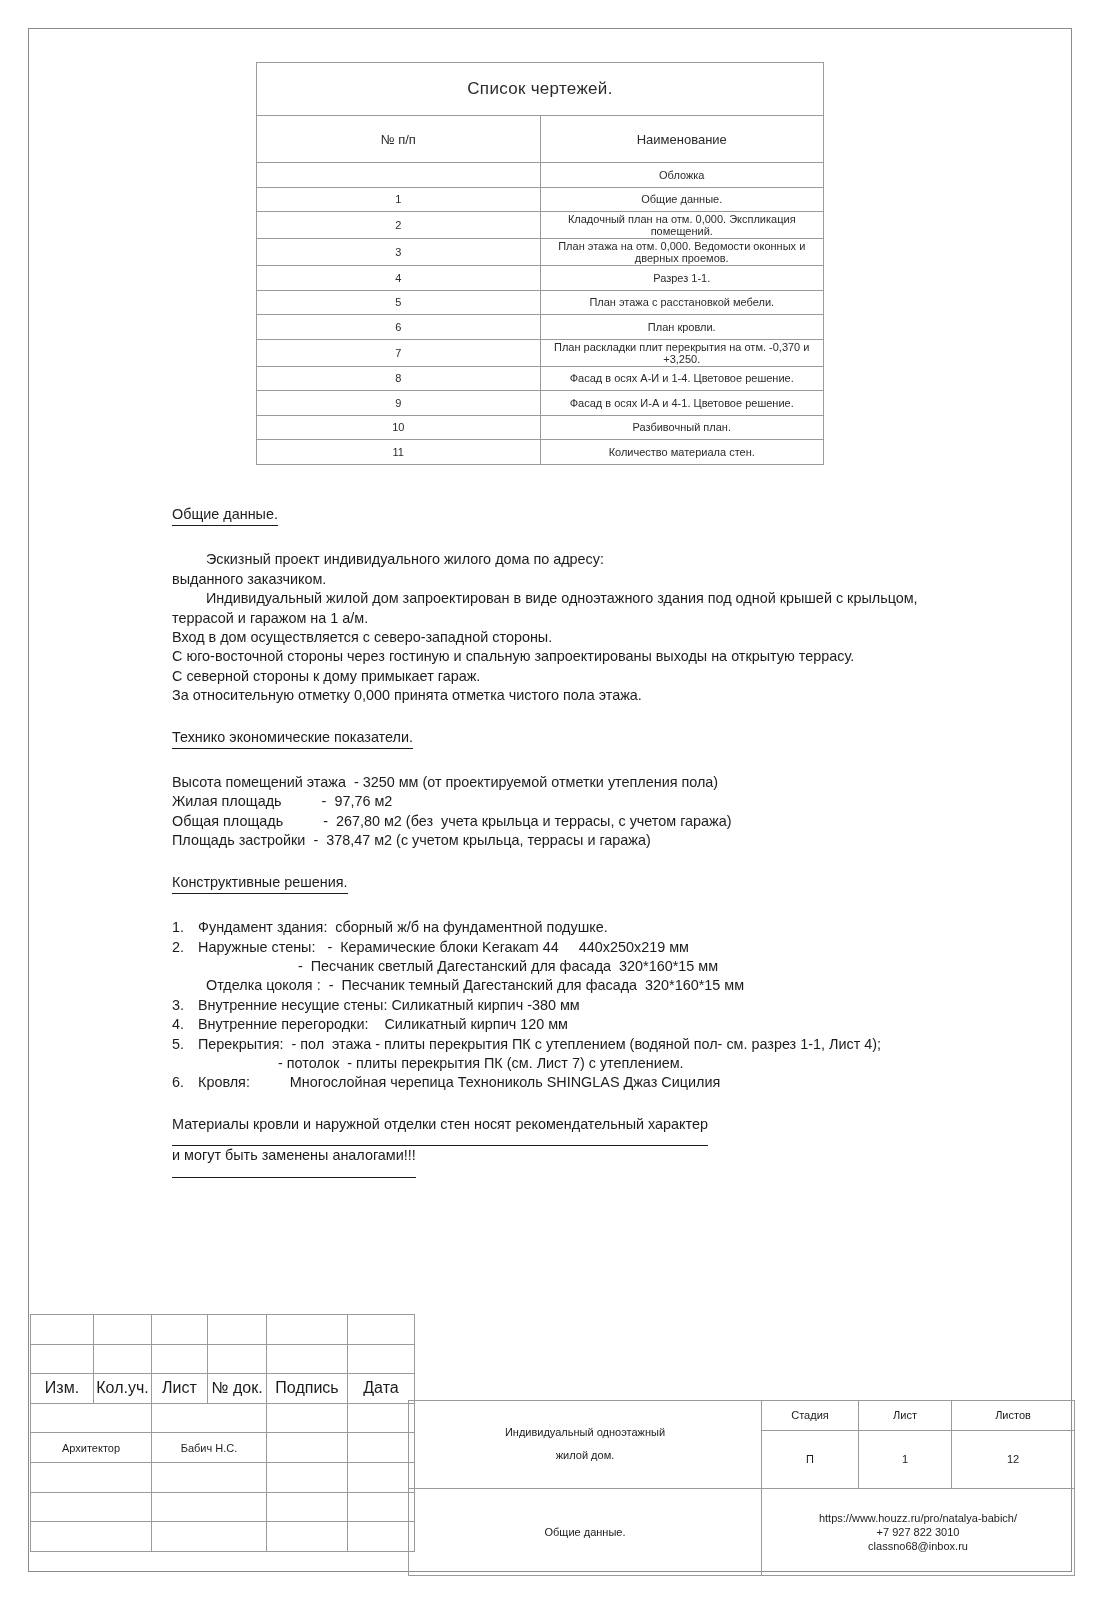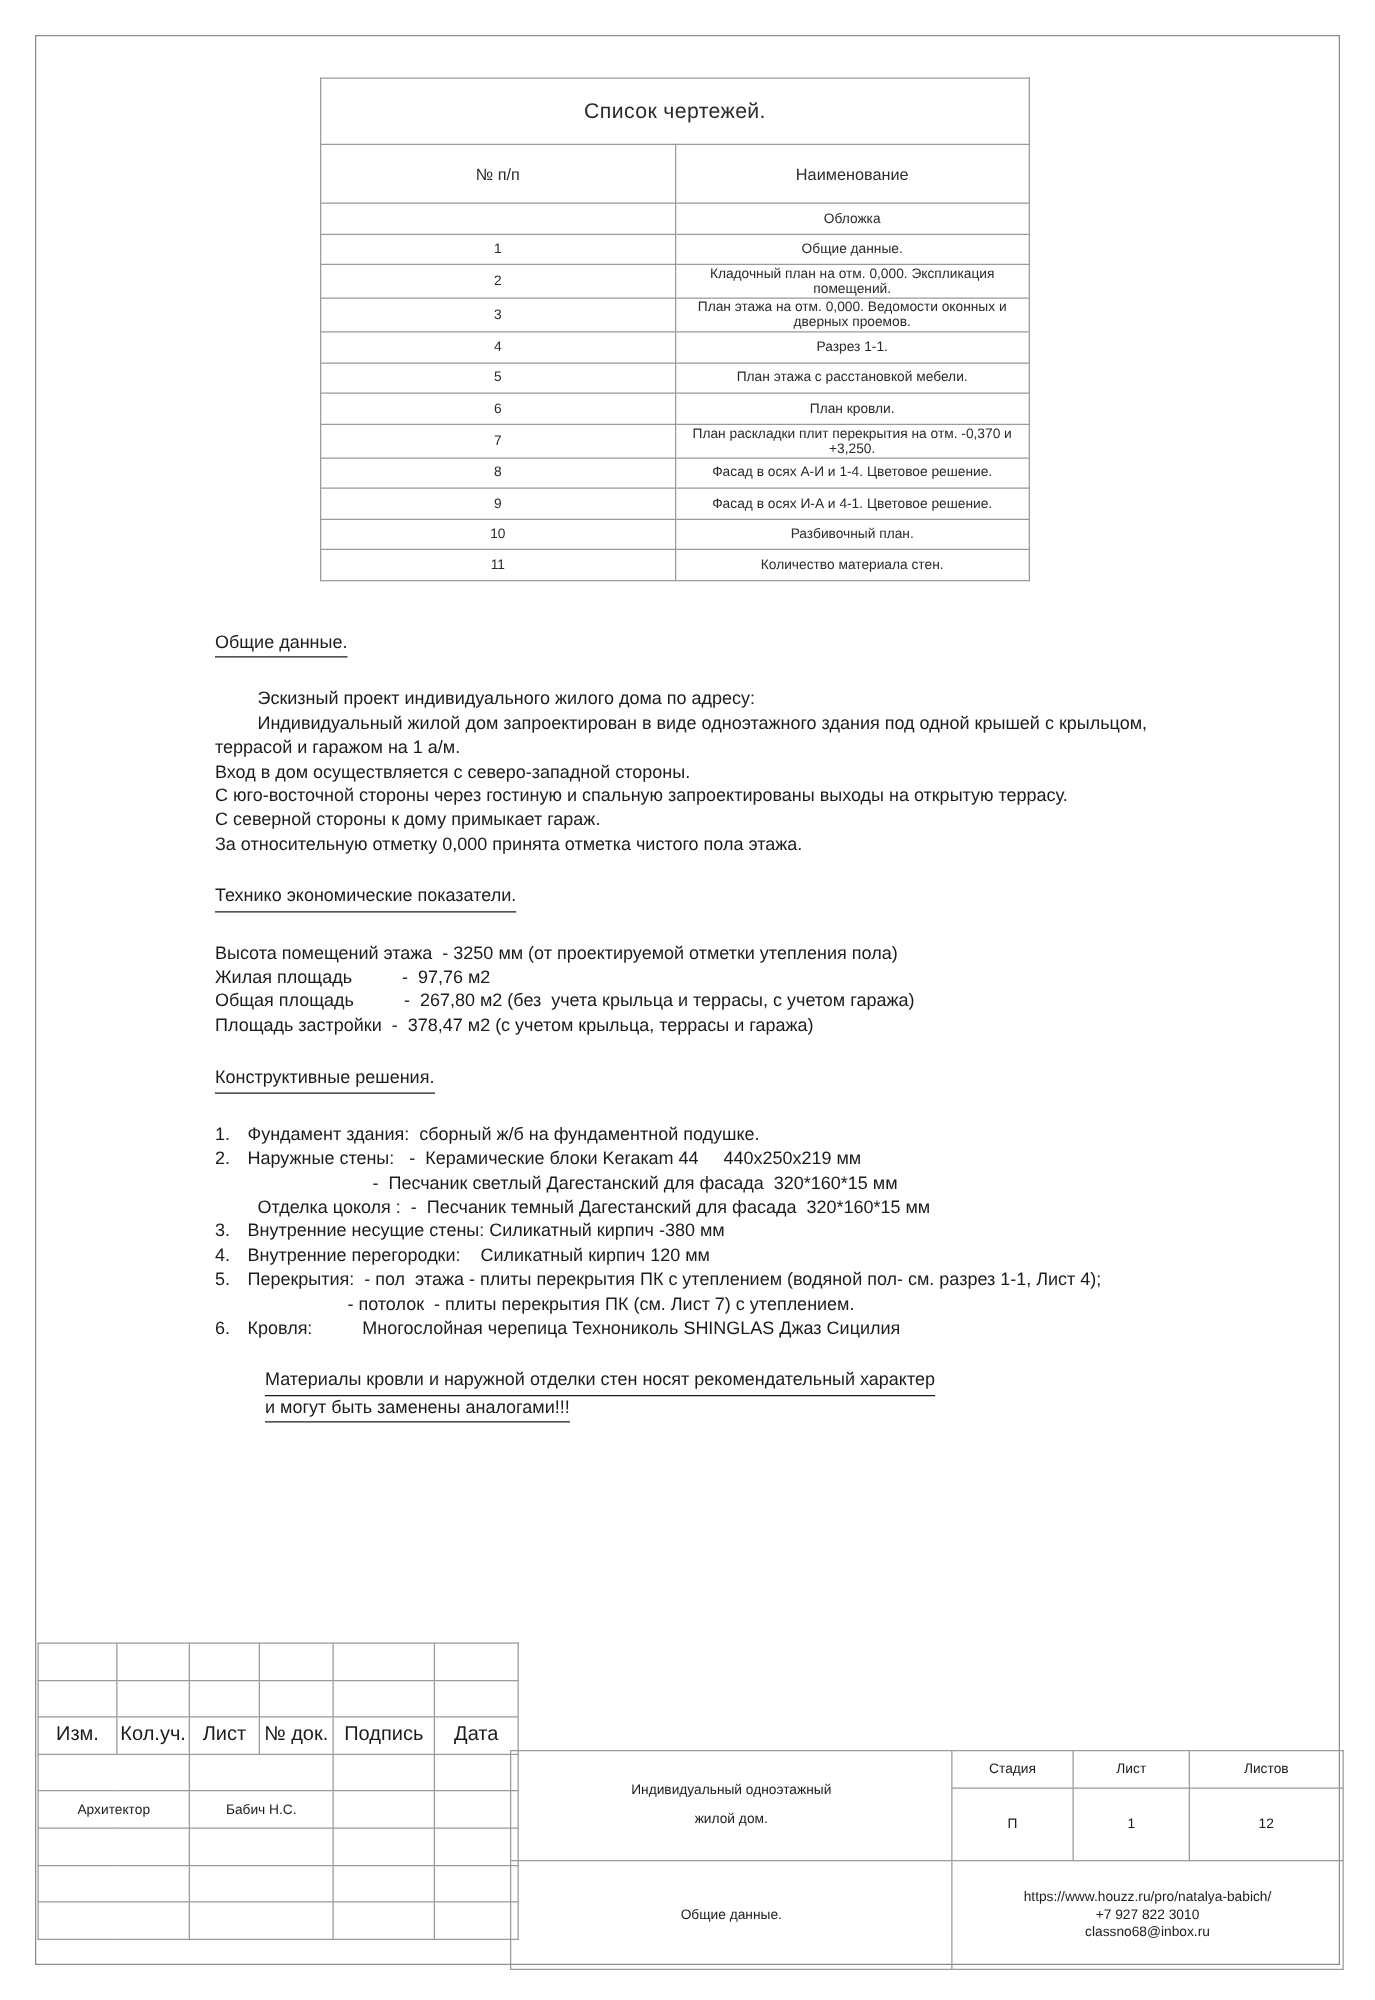--- a/index.html
+++ b/index.html
@@ -88,22 +88,21 @@
   .teo-row { white-space: pre; }
   .li {
     display: flex;
     align-items: flex-start;
   }
   .li-n { width: 26px; flex: none; }
   .li-t { flex: 1; white-space: pre-wrap; }
   .note-u {
     display: inline-block;
     border-bottom: 1.1px solid #1c1c1c;
-    padding-bottom: 1px;
-    margin-left: 40px;
+    padding-bottom: 11px;
   }
 
   
   .stamp {
     position: absolute;
     left: 30px;
     bottom: 28px;
     width: 1040px;
     height: 258px;
   }
@@ -242,20 +241,21 @@
       <span class="h-under">Общие данные.</span>
     </div>
 
     <div class="gap-lg"></div>
 
     <div class="blk">
       <span class="indent"></span><span>Эскизный проект индивидуального жилого дома по адресу:</span>
     </div>
 
 
+    <div class="blk">выданного заказчиком.</div>
 
     <div class="blk">
       <span class="indent"></span><span>Индивидуальный жилой дом запроектирован в виде одноэтажного  здания под одной крышей с  крыльцом,</span>
     </div>
     <div class="blk">террасой и гаражом на 1 а/м.</div>
     <div class="blk">Вход в дом осуществляется с северо-западной стороны.</div>
     <div class="blk">С юго-восточной стороны через гостиную и спальную запроектированы выходы  на открытую террасу.</div>
     <div class="blk">С северной стороны к дому примыкает гараж.</div>
     <div class="blk">За относительную отметку 0,000 принята отметка чистого пола  этажа.</div>
 

